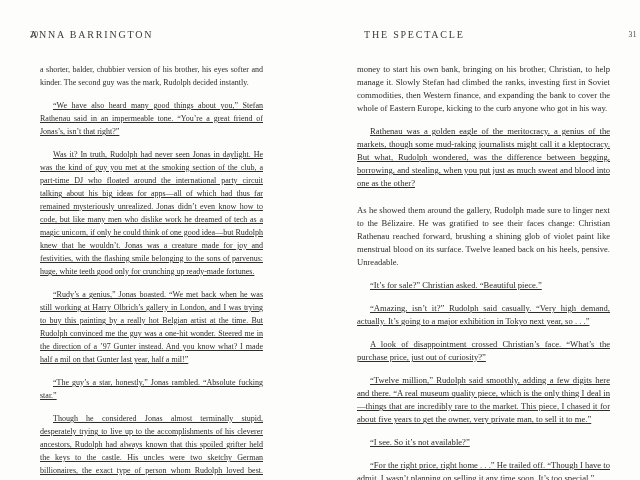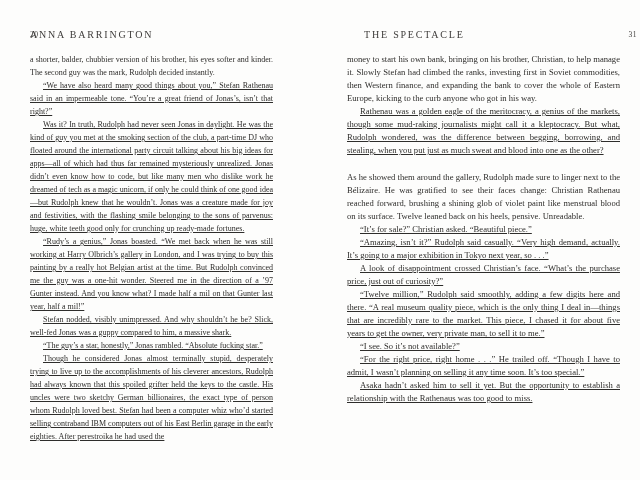--- a/index.html
+++ b/index.html
@@ -50,21 +50,21 @@
     font-size: 8px;
     line-height: 13px;
   }
   #right-body {
     left: 347px;
     width: 273px;
     font-size: 8.6px;
     line-height: 13px;
   }
   p.para {
-    margin: 0;
+    margin: 10px;
     padding: 0;
   }
   p.para.indent { text-indent: 13px; text-decoration: underline; }
   p.para.after-break { margin-top: 14px; }
 </style>
 </head>
 <body>
 
 <div>
 
@@ -76,21 +76,20 @@
   <div class="page-header" id="right-header">
     <span class="running-header">THE SPECTACLE</span>
     <span class="page-number">31</span>
   </div>
 
   <div class="page-body" id="left-body">
       <p class="para">a shorter, balder, chubbier version of his brother, his eyes softer and kinder. The second guy was the mark, Rudolph decided instantly.</p>
       <p class="para indent">“We have also heard many good things about you,” Stefan Rathenau said in an impermeable tone. “You’re a great friend of Jonas’s, isn’t that right?”</p>
       <p class="para indent">Was it? In truth, Rudolph had never seen Jonas in daylight. He was the kind of guy you met at the smoking section of the club, a part-time DJ who floated around the international party circuit talking about his big ideas for apps—all of which had thus far remained mysteriously unrealized. Jonas didn’t even know how to code, but like many men who dislike work he dreamed of tech as a magic unicorn, if only he could think of one good idea—but Rudolph knew that he wouldn’t. Jonas was a creature made for joy and festivities, with the flashing smile belonging to the sons of parvenus: huge, white teeth good only for crunching up ready-made fortunes.</p>
       <p class="para indent">“Rudy’s a genius,” Jonas boasted. “We met back when he was still working at Harry Olbrich’s gallery in London, and I was trying to buy this painting by a really hot Belgian artist at the time. But Rudolph convinced me the guy was a one-hit wonder. Steered me in the direction of a ’97 Gunter instead. And you know what? I made half a mil on that Gunter last year, half a mil!”</p>
-      <p class="para indent">Stefan nodded, visibly unimpressed. And why shouldn’t he be? Slick, well-fed Jonas was a guppy compared to him, a massive shark.</p>
       <p class="para indent">“The guy’s a star, honestly,” Jonas rambled. “Absolute fucking star.”</p>
       <p class="para indent">Though he considered Jonas almost terminally stupid, desperately trying to live up to the accomplishments of his cleverer ancestors, Rudolph had always known that this spoiled grifter held the keys to the castle. His uncles were two sketchy German billionaires, the exact type of person whom Rudolph loved best. Stefan had been a computer whiz who’d started selling contraband IBM computers out of his East Berlin garage in the early eighties. After perestroika he had used the</p>
     </div>
 
   <div class="page-body" id="right-body">
       <p class="para">money to start his own bank, bringing on his brother, Christian, to help manage it. Slowly Stefan had climbed the ranks, investing first in Soviet commodities, then Western finance, and expanding the bank to cover the whole of Eastern Europe, kicking to the curb anyone who got in his way.</p>
       <p class="para indent">Rathenau was a golden eagle of the meritocracy, a genius of the markets, though some mud-raking journalists might call it a kleptocracy. But what, Rudolph wondered, was the difference between begging, borrowing, and stealing, when you put just as much sweat and blood into one as the other?</p>
       <p class="para after-break">As he showed them around the gallery, Rudolph made sure to linger next to the Bélizaire. He was gratified to see their faces change: Christian Rathenau reached forward, brushing a shining glob of violet paint like menstrual blood on its surface. Twelve leaned back on his heels, pensive. Unreadable.</p>
       <p class="para indent">“It’s for sale?” Christian asked. “Beautiful piece.”</p>
       <p class="para indent">“Amazing, isn’t it?” Rudolph said casually. “Very high demand, actually. It’s going to a major exhibition in Tokyo next year, so . . .”</p>

